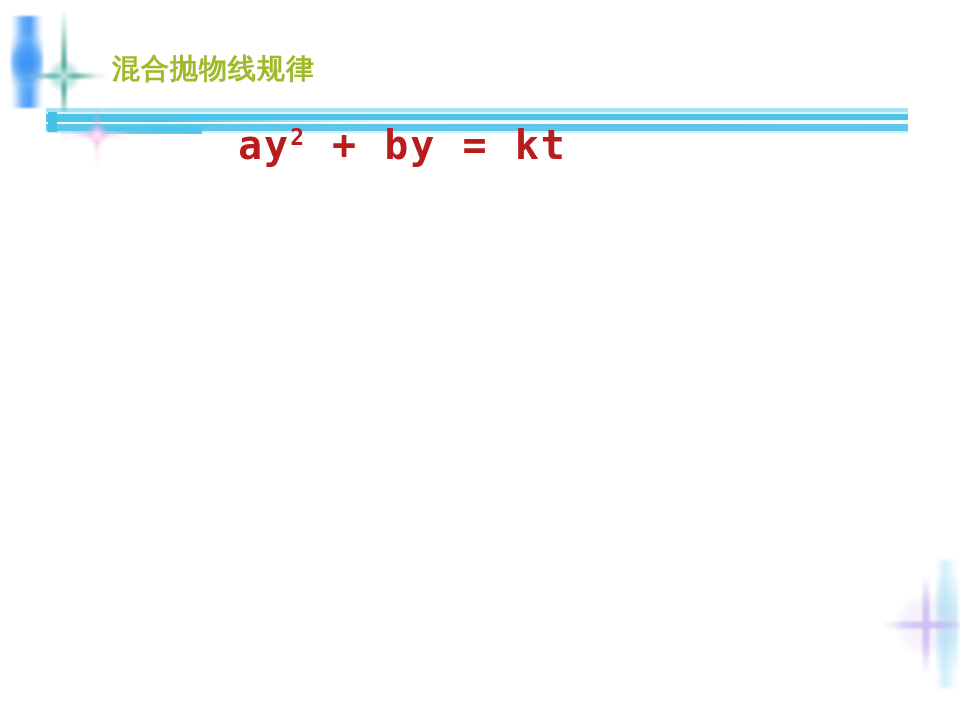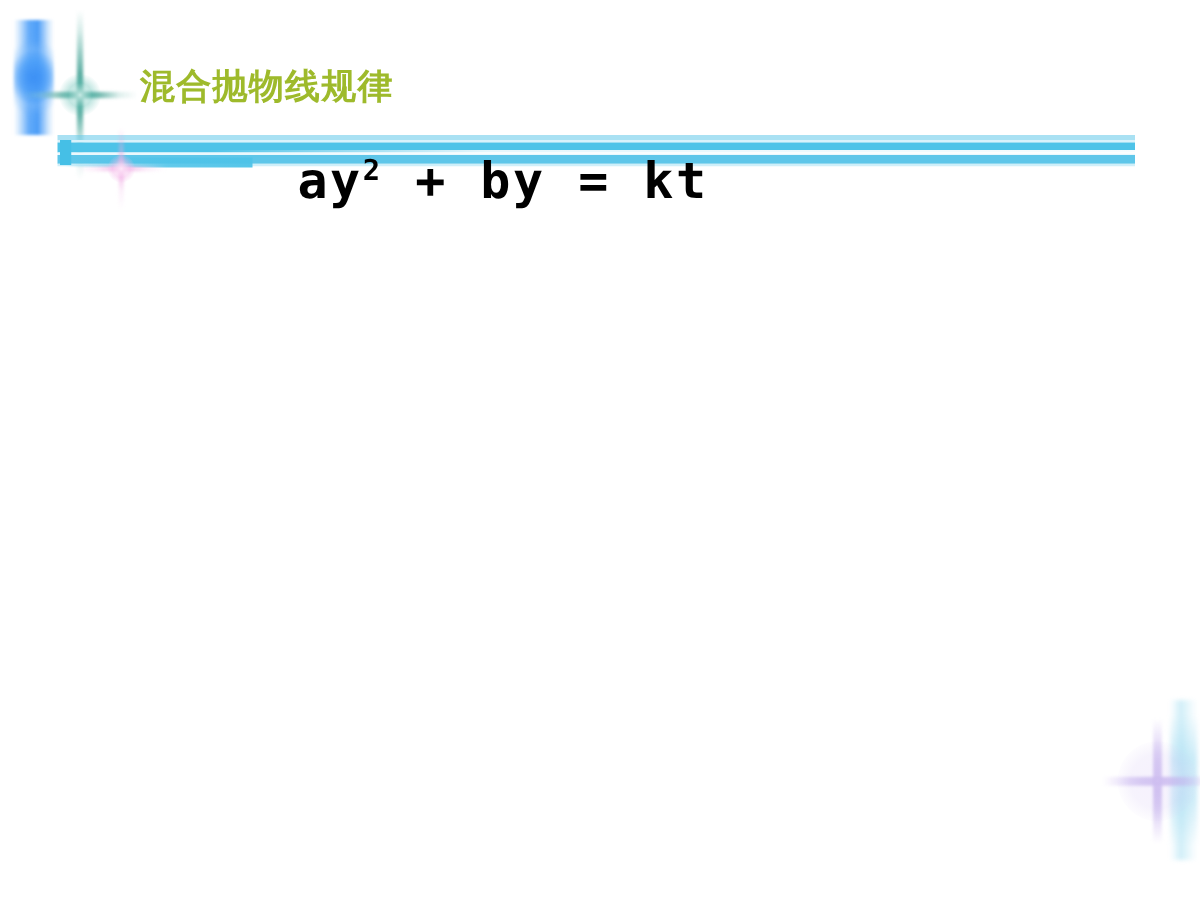--- a/index.html
+++ b/index.html
@@ -163,21 +163,21 @@
   }
 
   
   .formula {
     position: absolute;
     left: 238px;
     top: 122px;
     font-family: "DejaVu Sans Mono", "Liberation Mono", monospace;
     font-size: 40px;
     font-weight: bold;
-    color: #000000;
+    color: #b91c1c;
     letter-spacing: 2px;
     white-space: nowrap;
   }
   .formula sup {
     font-size: 23px;
     vertical-align: super;
     line-height: 0;
   }
 
   

